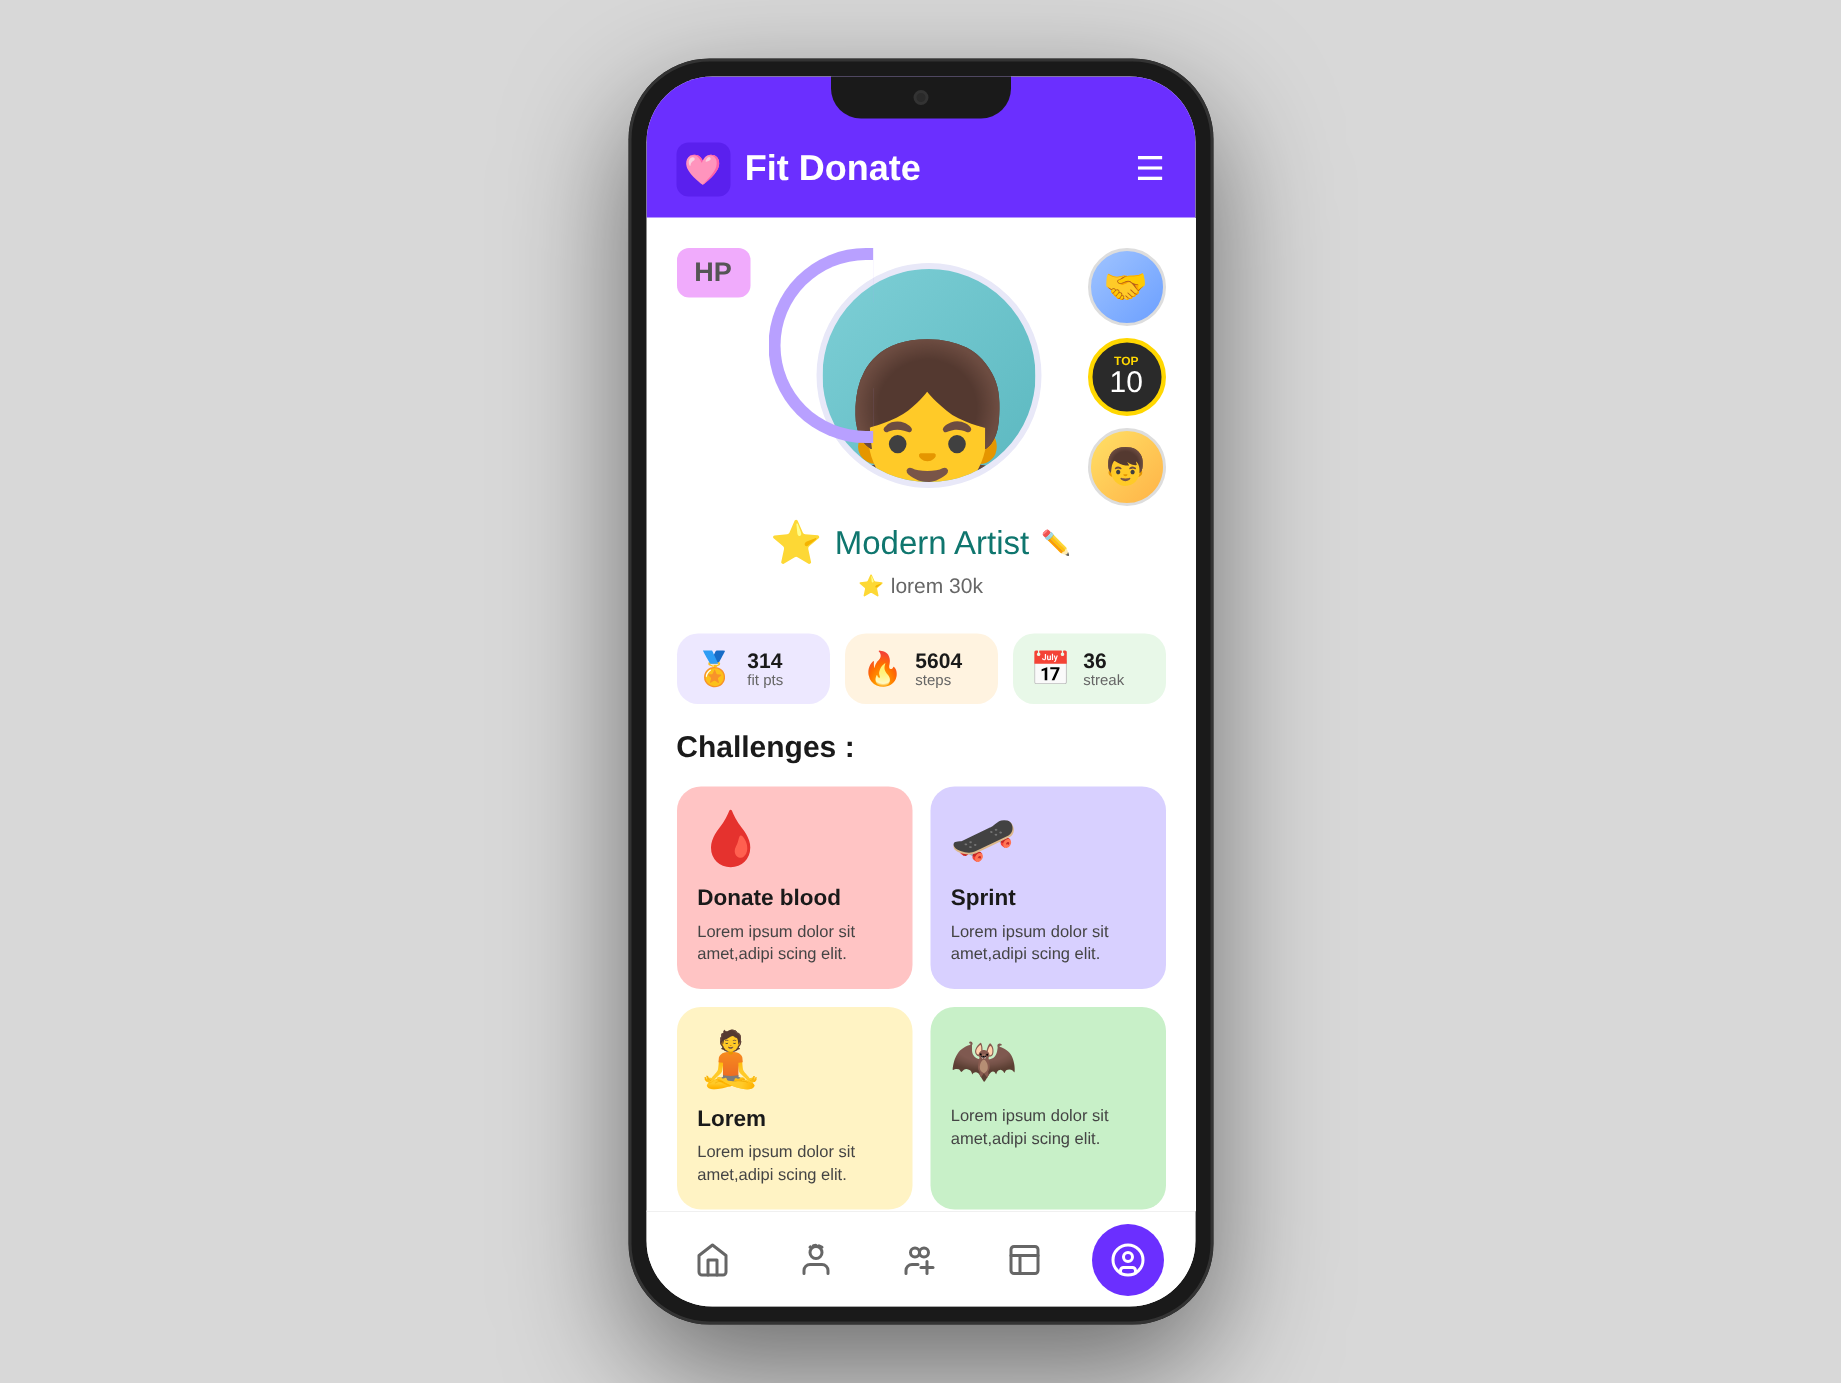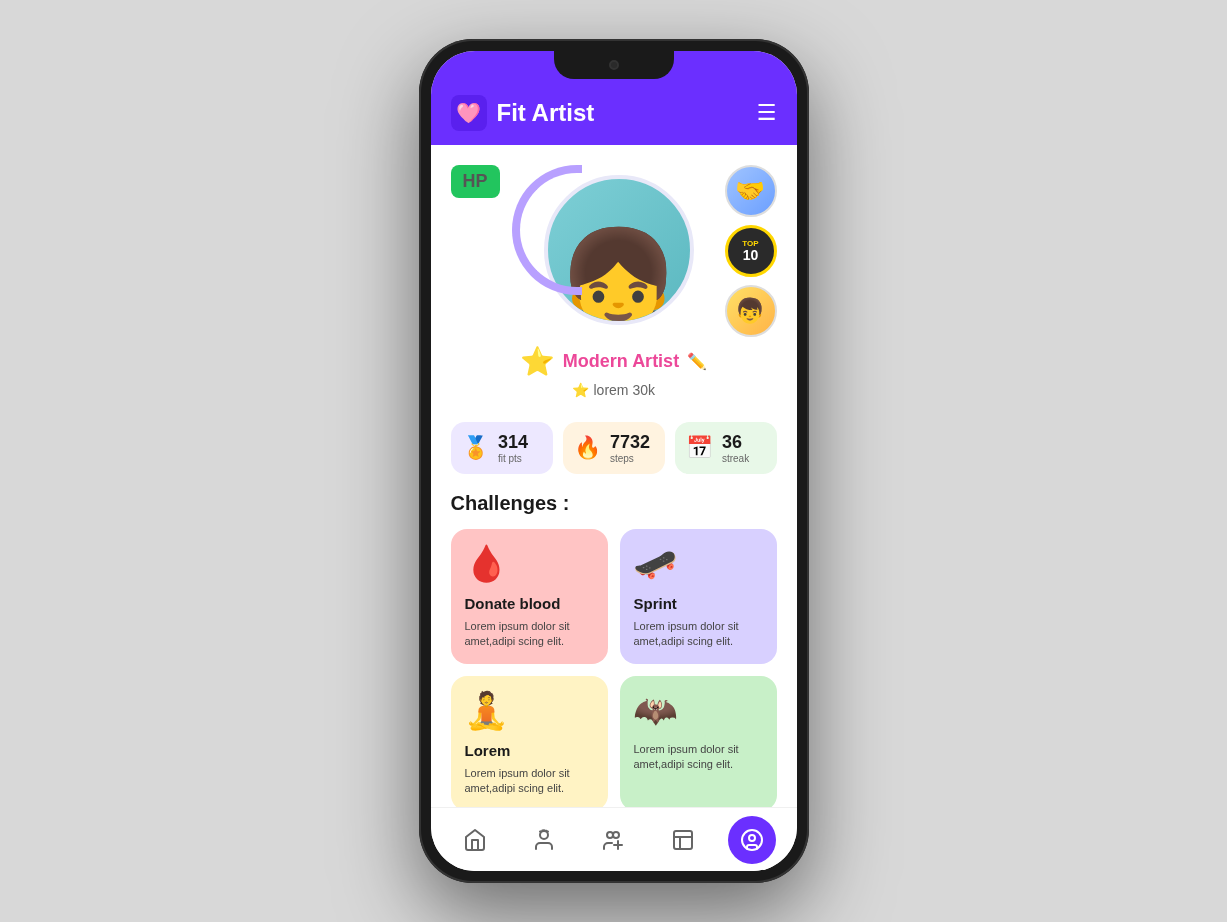--- a/index.html
+++ b/index.html
@@ -104,21 +104,21 @@
       display: flex;
       flex-direction: column;
       align-items: center;
       position: relative;
     }
 
     .hp-badge {
       position: absolute;
       top: 20px;
       left: 20px;
-      background: #22c55e;
+      background: #f0abfc;
       color: #555;
       font-size: 18px;
       font-weight: 700;
       padding: 6px 12px;
       border-radius: 8px;
     }
 
     .badges-right {
       position: absolute;
       top: 20px;
@@ -155,22 +155,22 @@
       border: 3px solid #ffd700;
     }
     .top10-badge .top-text {
       font-size: 8px;
       color: #ffd700;
       font-weight: 700;
       line-height: 1;
       text-align: right;
     }
     .top10-badge .ten-text {
-      font-size: 14px;
-      font-weight: 700;
+      font-size: 20px;
+      font-weight: 400;
       line-height: 1;
     }
 
     .friend-badge {
       width: 52px;
       height: 52px;
       border-radius: 50%;
       background: linear-gradient(135deg, #ffe066, #ffb347);
       display: flex;
       align-items: center;
@@ -221,23 +221,23 @@
     .profile-name-row {
       display: flex;
       align-items: center;
       gap: 8px;
       margin-top: 10px;
     }
     .profile-star {
       font-size: 28px;
     }
     .profile-name {
-      font-size: 18px;
-      font-weight: 700;
-      color: #ec4899;
+      font-size: 22px;
+      font-weight: 400;
+      color: #0f766e;
     }
     .edit-icon {
       color: #aaa;
       font-size: 16px;
       cursor: pointer;
     }
 
     .profile-subtitle {
       display: flex;
       align-items: center;
@@ -260,21 +260,21 @@
       display: flex;
       align-items: center;
       gap: 8px;
     }
     .stat-card.purple { background: #ede8ff; }
     .stat-card.orange { background: #fff3e0; }
     .stat-card.green  { background: #e8f8e8; }
 
     .stat-icon { font-size: 22px; }
     .stat-values { display: flex; flex-direction: column; }
-    .stat-number { font-size: 18px; font-weight: 700; color: #1a1a1a; }
+    .stat-number { font-size: 14px; font-weight: 700; color: #1a1a1a; }
     .stat-label  { font-size: 10px; color: #666; }
 
     
     .challenges-section {
       padding: 4px 20px 0;
     }
     .challenges-title {
       font-size: 20px;
       font-weight: 700;
       color: #1a1a1a;
@@ -341,21 +341,21 @@
   <div class="notch">
     <div class="notch-camera"></div>
   </div>
   <div class="phone-screen">
 
     <div class="header">
       <div class="header-left">
         <div class="header-logo">
           <span>🩷</span>
         </div>
-        <span class="header-title">Fit Artist</span>
+        <span class="header-title">Fit Donate</span>
       </div>
       <span class="hamburger-icon">☰</span>
     </div>
 
     <div class="content">
 
       <div class="profile-section">
 
         <div class="hp-badge">HP</div>
 
@@ -391,21 +391,21 @@
         <div class="stat-card purple">
           <span class="stat-icon">🏅</span>
           <div class="stat-values">
             <span class="stat-number">314</span>
             <span class="stat-label">fit pts</span>
           </div>
         </div>
         <div class="stat-card orange">
           <span class="stat-icon">🔥</span>
           <div class="stat-values">
-            <span class="stat-number">7732</span>
+            <span class="stat-number">5604</span>
             <span class="stat-label">steps</span>
           </div>
         </div>
         <div class="stat-card green">
           <span class="stat-icon">📅</span>
           <div class="stat-values">
             <span class="stat-number">36</span>
             <span class="stat-label">streak</span>
           </div>
         </div>

